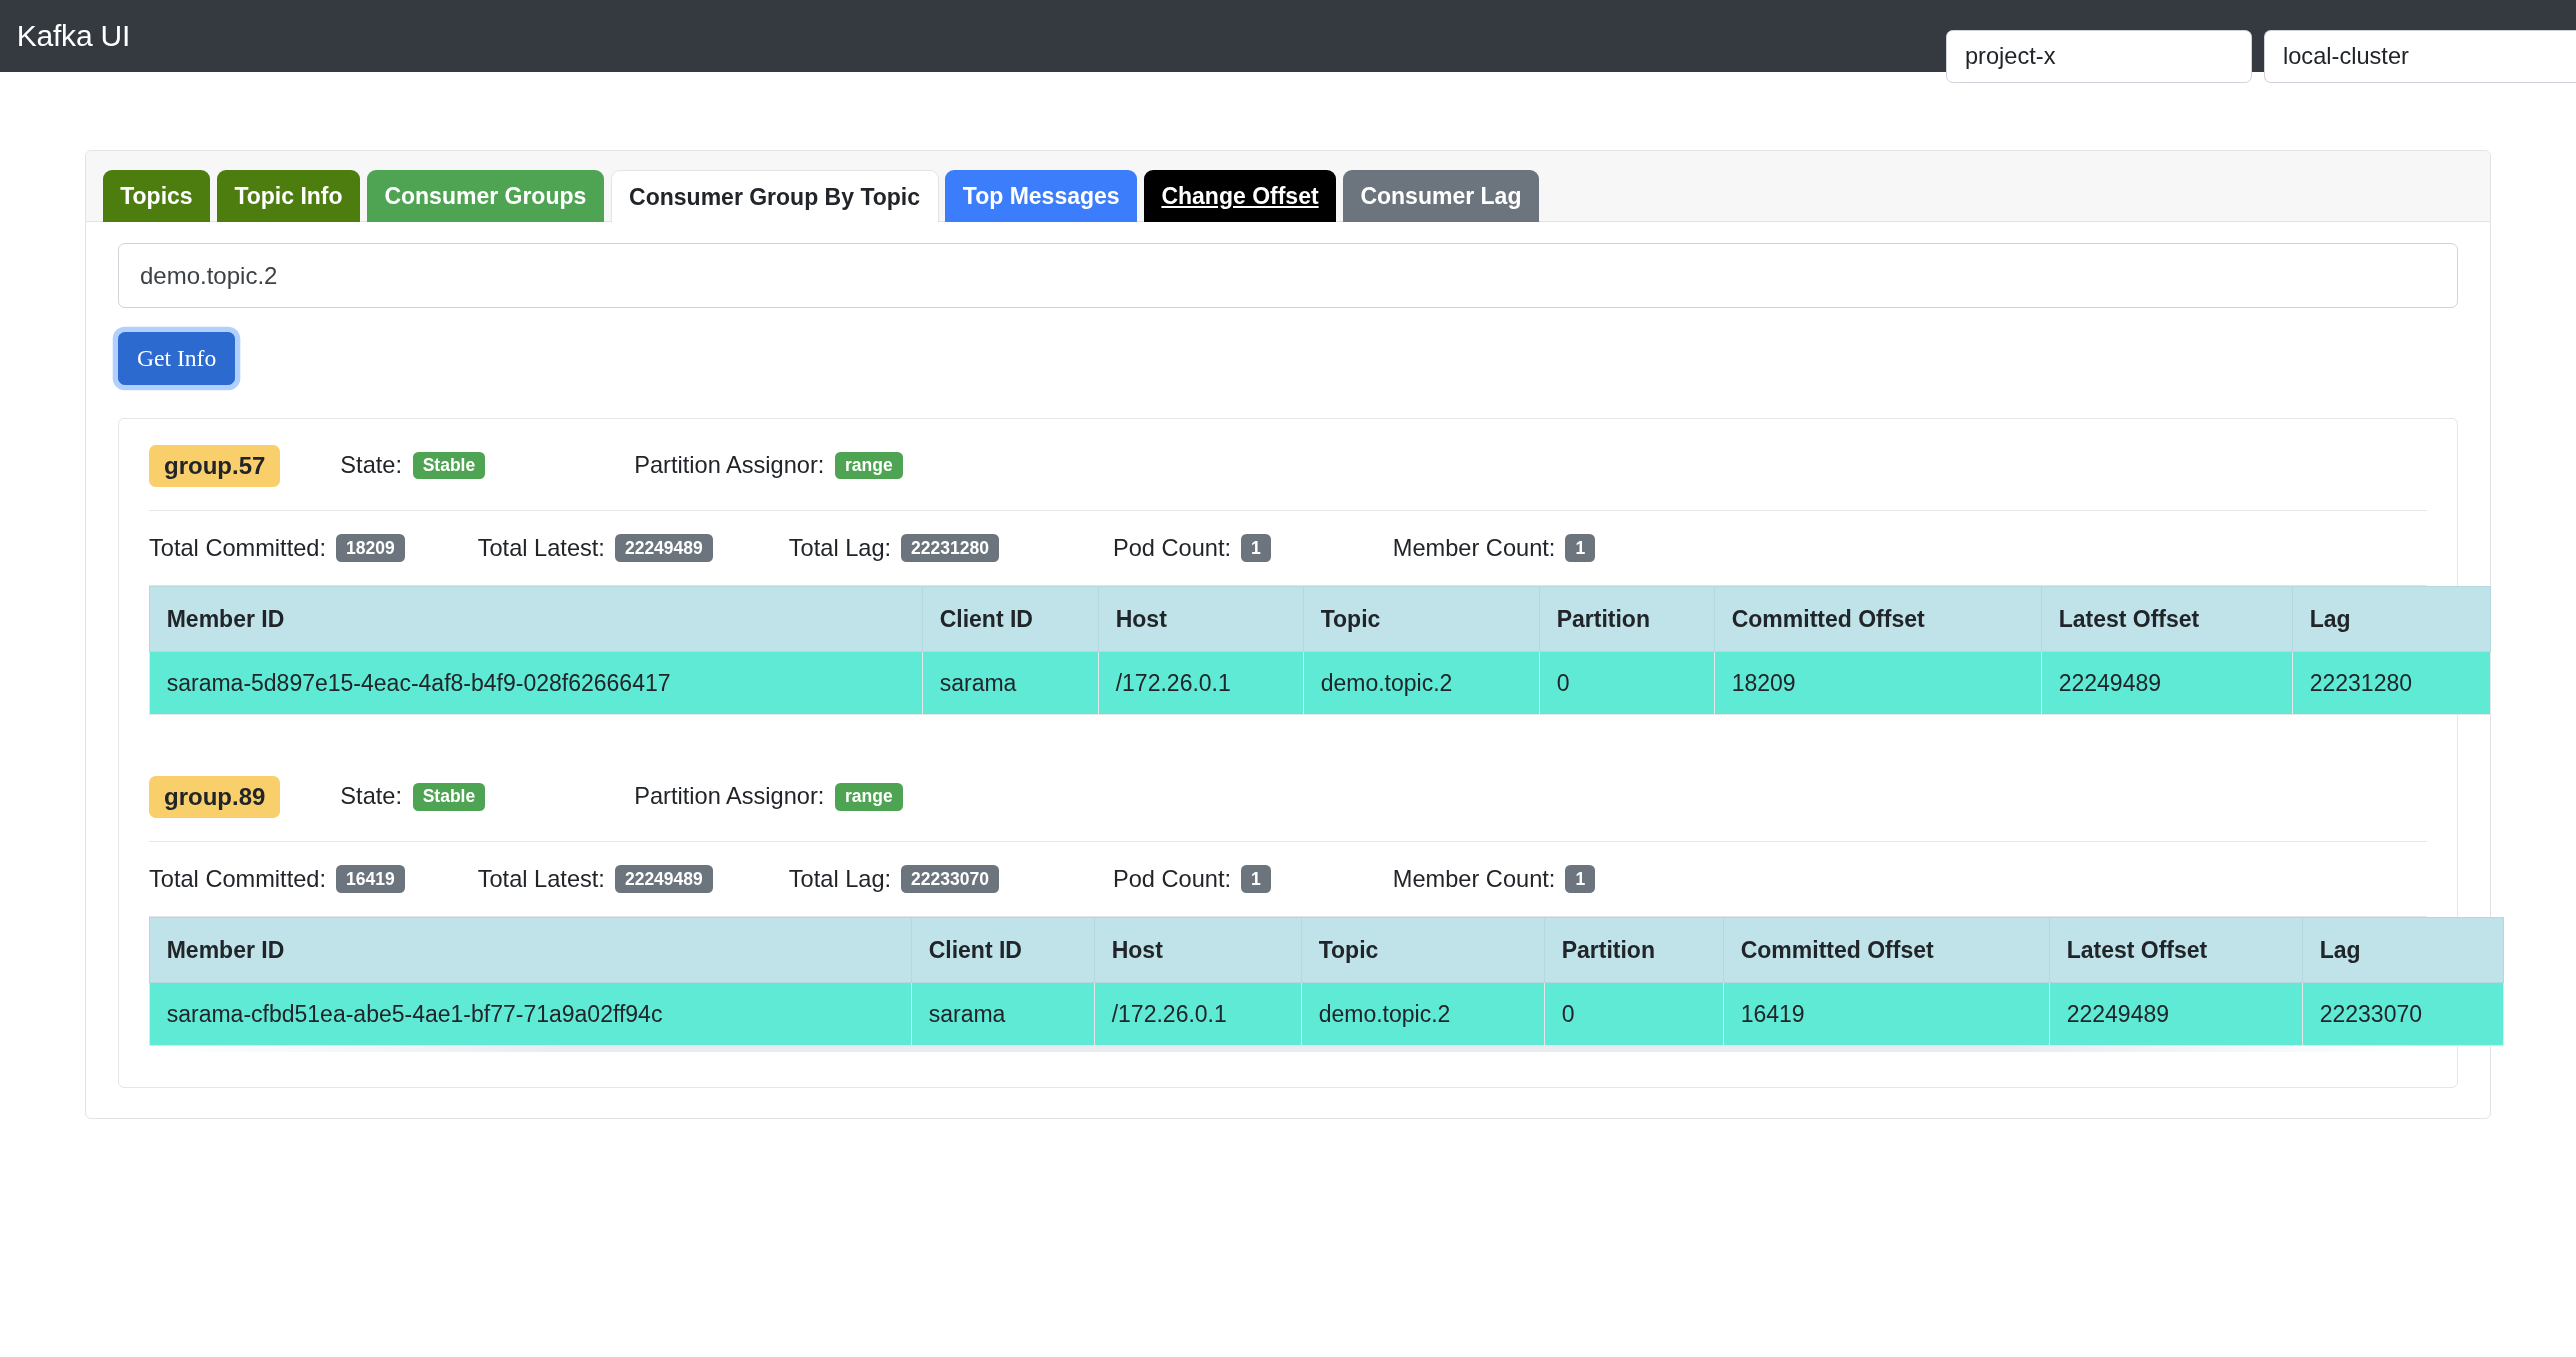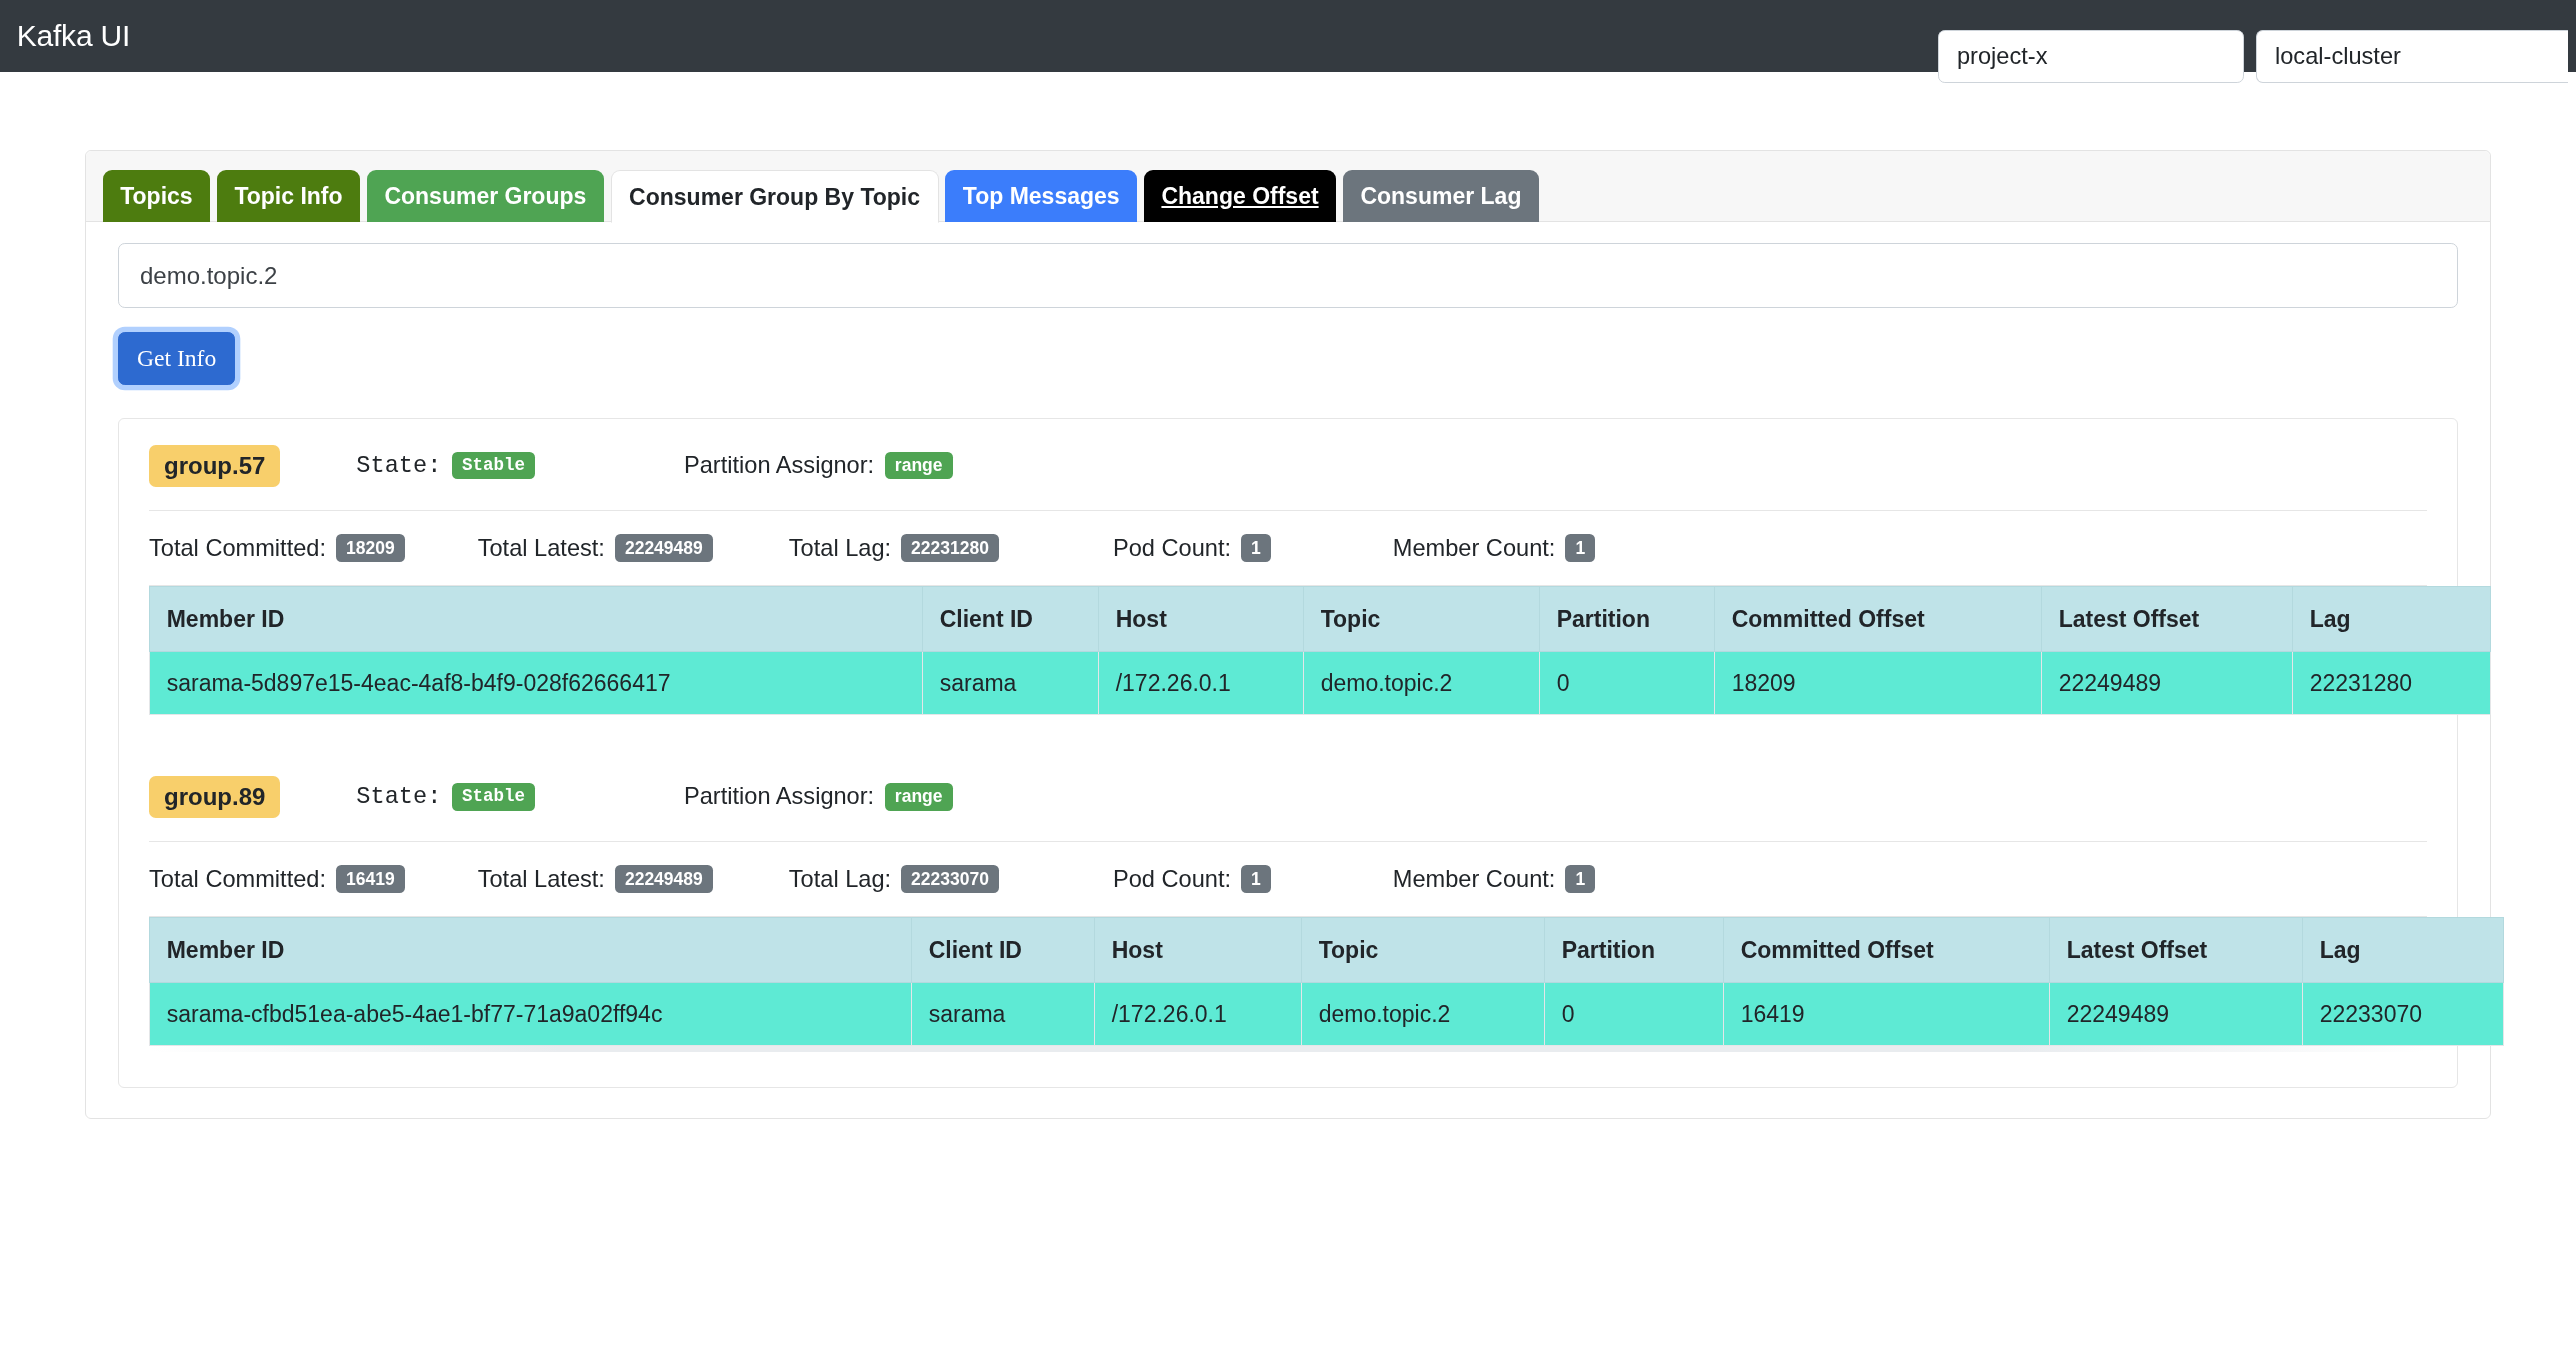--- a/index.html
+++ b/index.html
@@ -25,21 +25,21 @@
     color: #ffffff;
     font-size: 30px;
     letter-spacing: -0.2px;
     white-space: nowrap;
   }
   .navbar-right {
     margin-left: auto;
     display: flex;
     align-items: center;
     gap: 12px;
-    padding-right: 8px;
+    padding-right: 0px;
     margin-top: 40px;
   }
   .nav-select {
     background: #ffffff;
     border: 0.8px solid #ced4da;
     border-radius: 6.8px;
     height: 53px;
     min-width: 306px;
     display: flex;
     align-items: center;
@@ -173,21 +173,21 @@
     white-space: nowrap;
   }
   .group-head .kv {
     font-size: 23.6px;
     color: #212529;
     display: flex;
     align-items: center;
     gap: 10.7px;
     white-space: nowrap;
   }
-  .kv-state { margin-left: 76px; font-family: Liberation Mono, monospace; }
+  .kv-state { margin-left: 60px; }
   .kv-assignor { margin-left: 149px; }
 
   .badge {
     display: inline-block;
     border-radius: 5.3px;
     color: #ffffff;
     font-size: 17.5px;
     font-weight: bold;
     padding: 5.3px 10px 4.6px 10px;
     line-height: 1;

